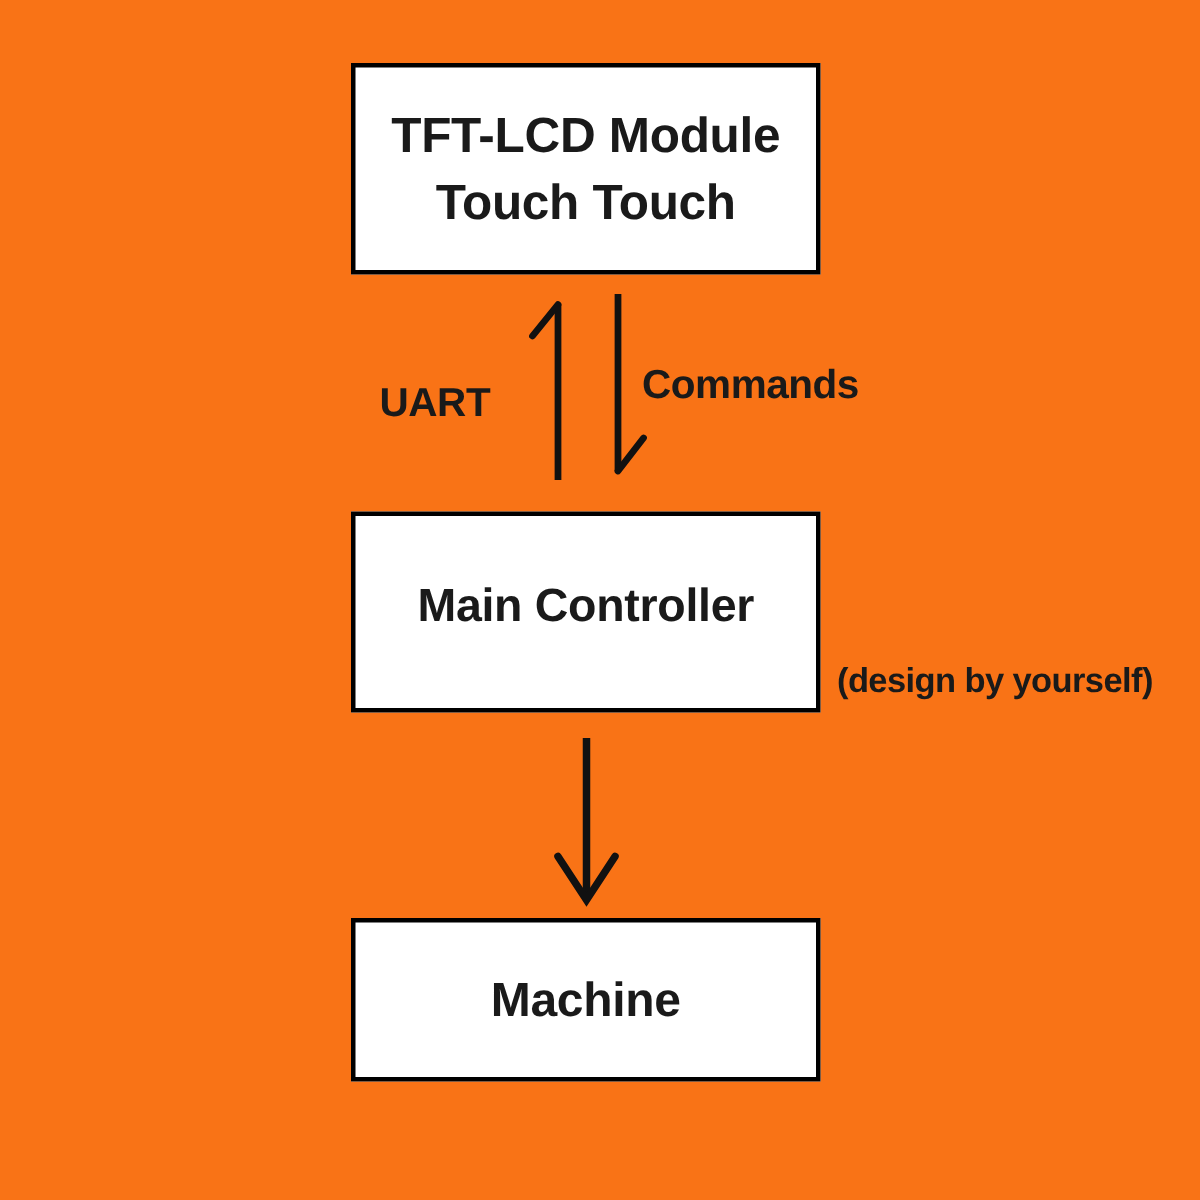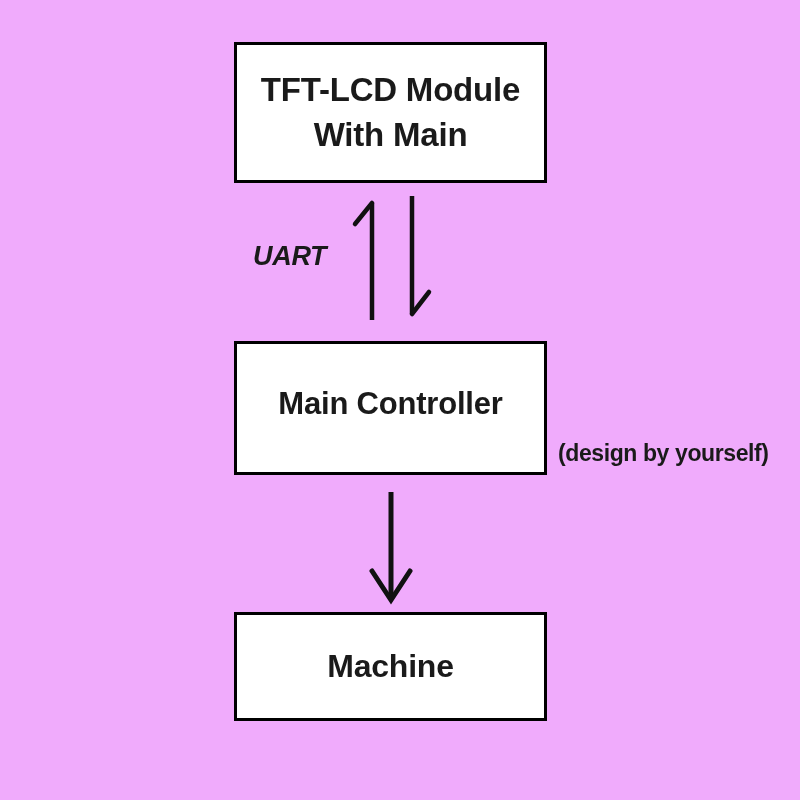--- a/index.html
+++ b/index.html
@@ -9,21 +9,21 @@
     background: #ffffff;
   }
   body {
     font-family: "Liberation Sans", sans-serif;
     -webkit-font-smoothing: antialiased;
   }
   #diagram-canvas {
     position: relative;
     width: 800px;
     height: 800px;
-    background: #f0abfc;
+    background: #f97316;
     overflow: hidden;
   }
   .node-box {
     position: absolute;
     box-sizing: border-box;
     border: 3px solid #000000;
     background: #ffffff;
     display: flex;
     flex-direction: column;
     align-items: center;
@@ -66,21 +66,21 @@
 
   
   .edge-label {
     position: absolute;
     font-size: 27px;
     font-weight: bold;
     color: #1a1a1a;
     white-space: nowrap;
     letter-spacing: -0.3px;
   }
-  #label-uart { left: 253px; top: 241px; font-style: italic; }
+  #label-uart { left: 253px; top: 253px; }
   #label-commands { left: 428px; top: 241px; }
 
   .side-note {
     position: absolute;
     font-size: 23px;
     font-weight: bold;
     color: #1a1a1a;
     white-space: nowrap;
     letter-spacing: -0.4px;
     margin-top: 20px;
@@ -101,33 +101,34 @@
     fill: none;
   }
 </style>
 </head>
 <body>
 
 <div id="diagram-canvas">
 
   <div class="node-box" id="box-tft">
     <div class="node-line line-1">TFT-LCD Module</div>
-    <div class="node-line line-2">With Main</div>
+    <div class="node-line line-2">Touch Touch</div>
   </div>
 
   <div class="node-box" id="box-mcu">
     <div class="node-line line-1">Main Controller</div>
   </div>
 
   <div class="node-box" id="box-machine">
     <div class="node-line line-1">Machine</div>
   </div>
 
   <div class="edge-label" id="label-uart">UART</div>
 
+  <div class="edge-label" id="label-commands">Commands</div>
 
   <div class="side-note" id="note-design">(design by yourself)</div>
 
   <svg id="connectors" viewBox="0 0 800 800">
 
     <g>
       <line x1="372" y1="320" x2="372" y2="203" stroke-width="4.5" stroke-linecap="butt"></line>
       <line x1="372" y1="203" x2="355" y2="224" stroke-width="4.5" stroke-linecap="round"></line>
     </g>
 

